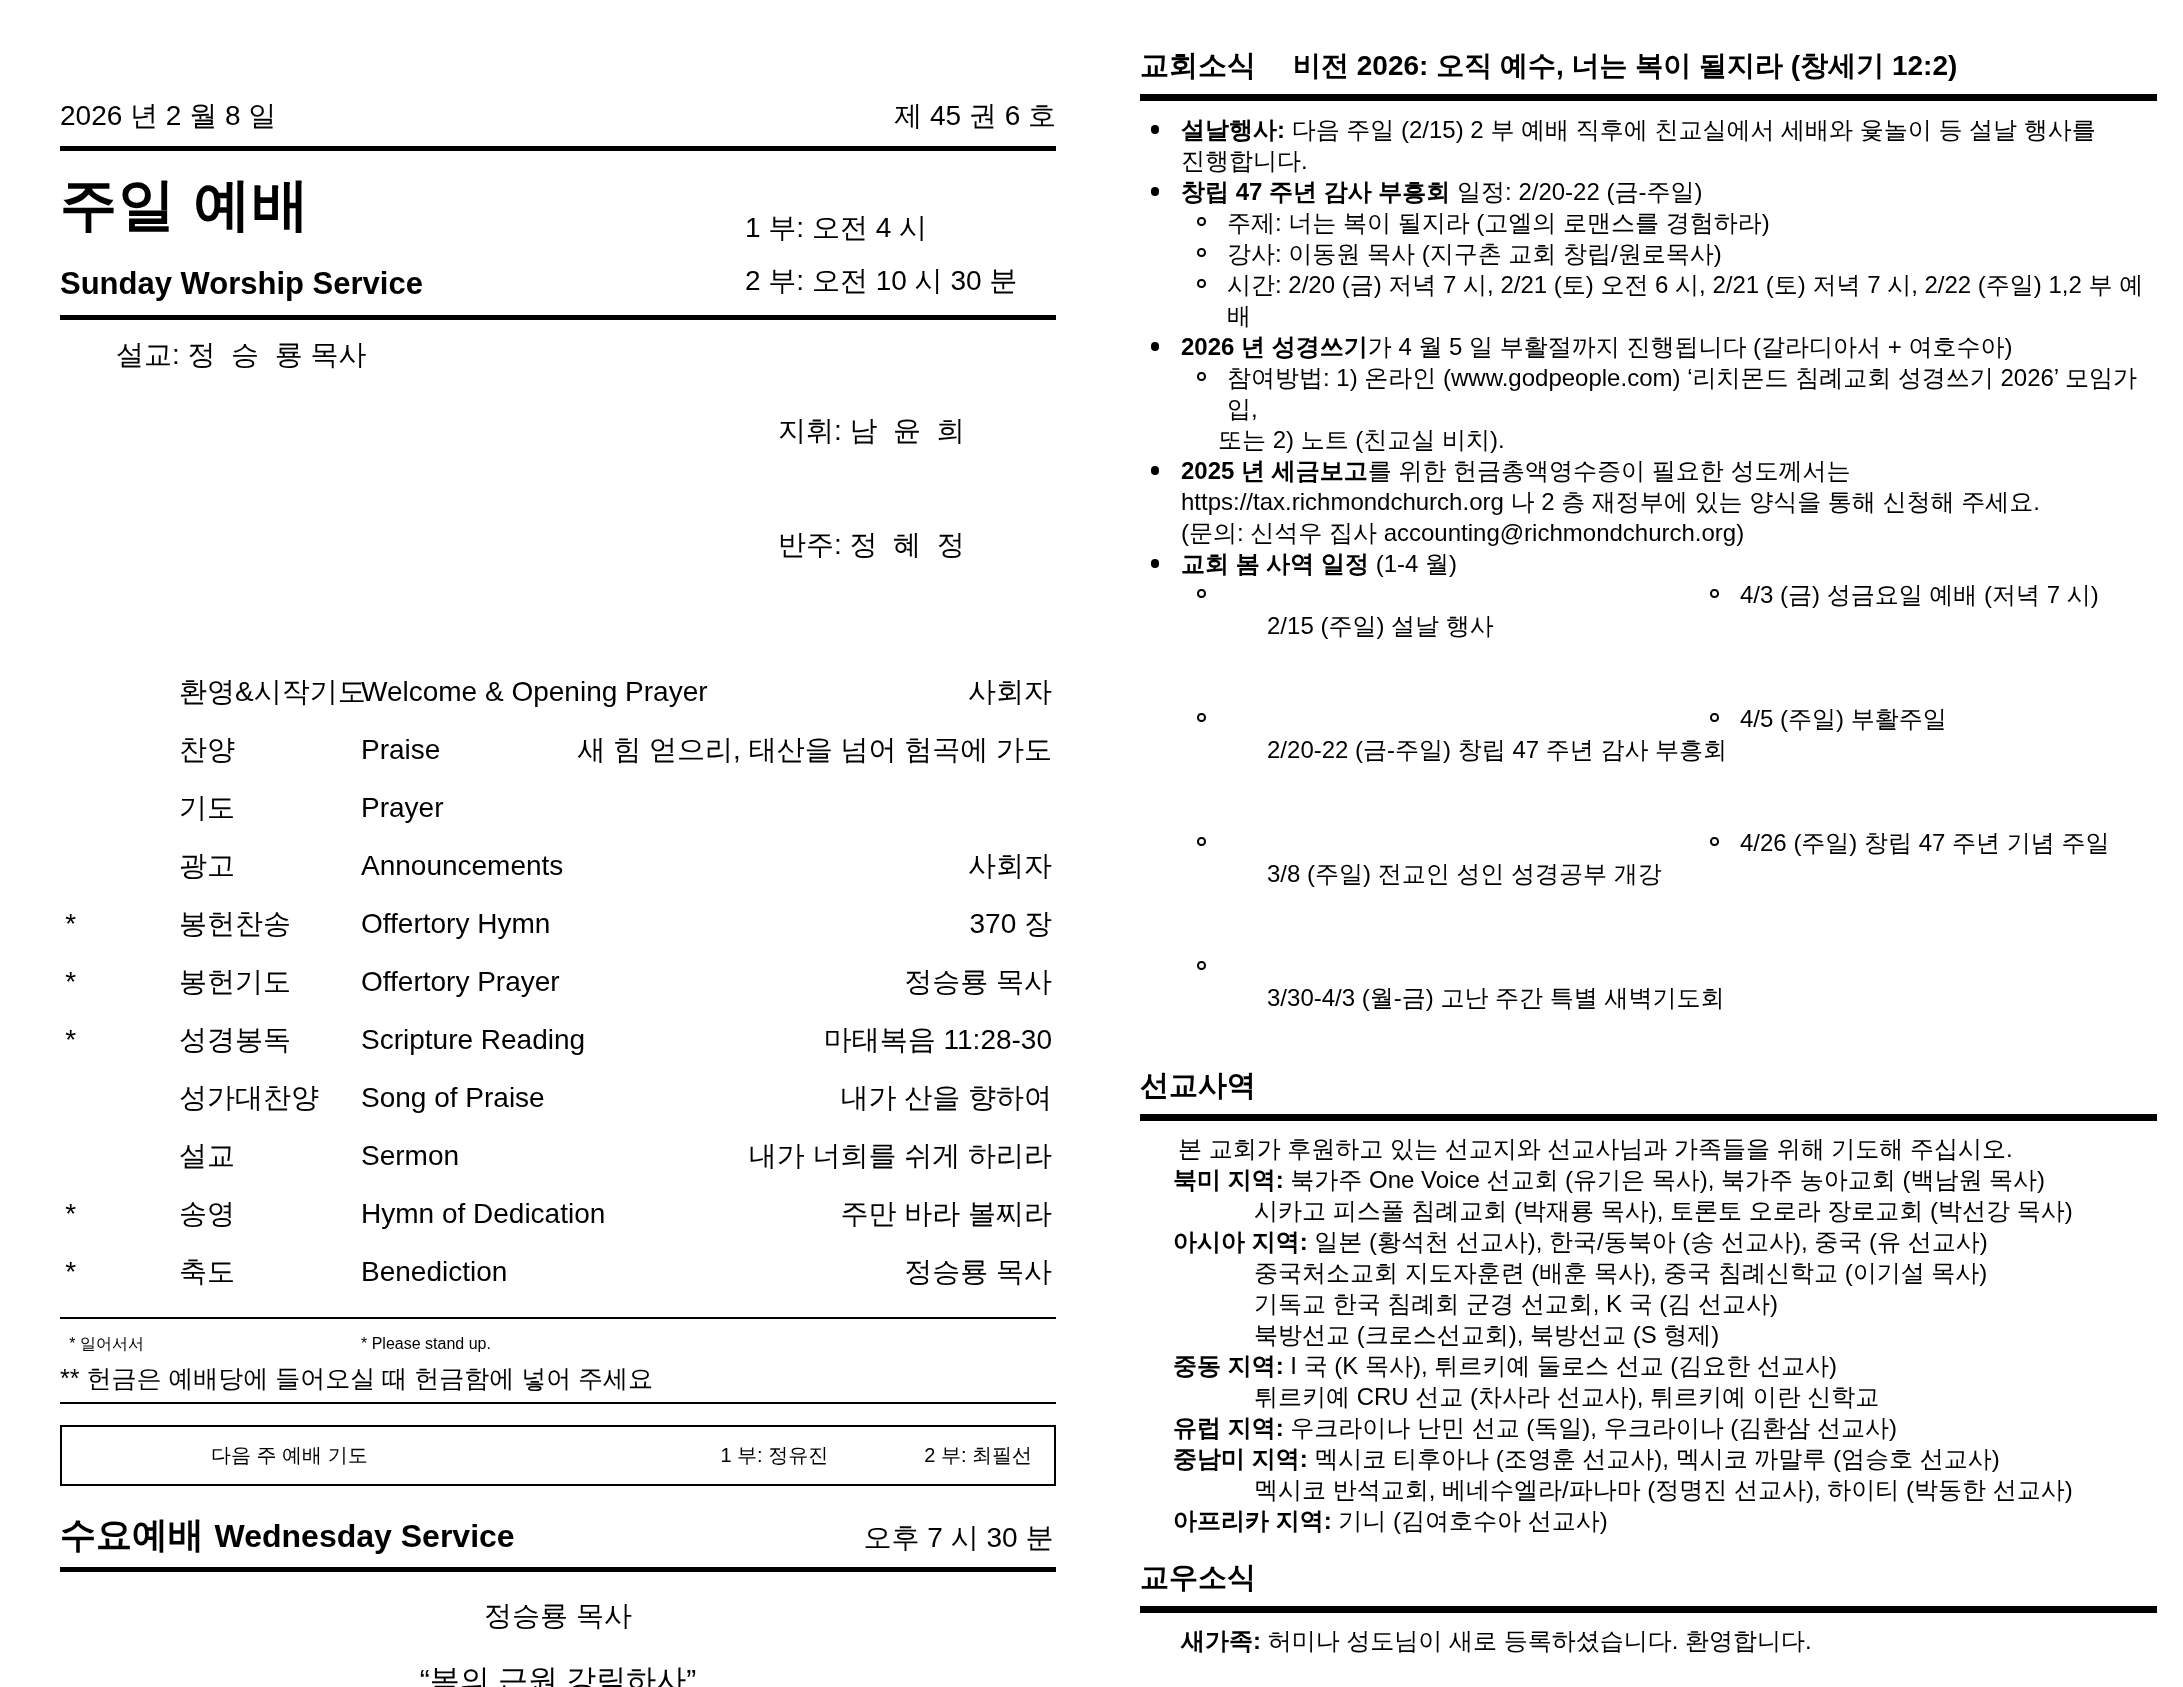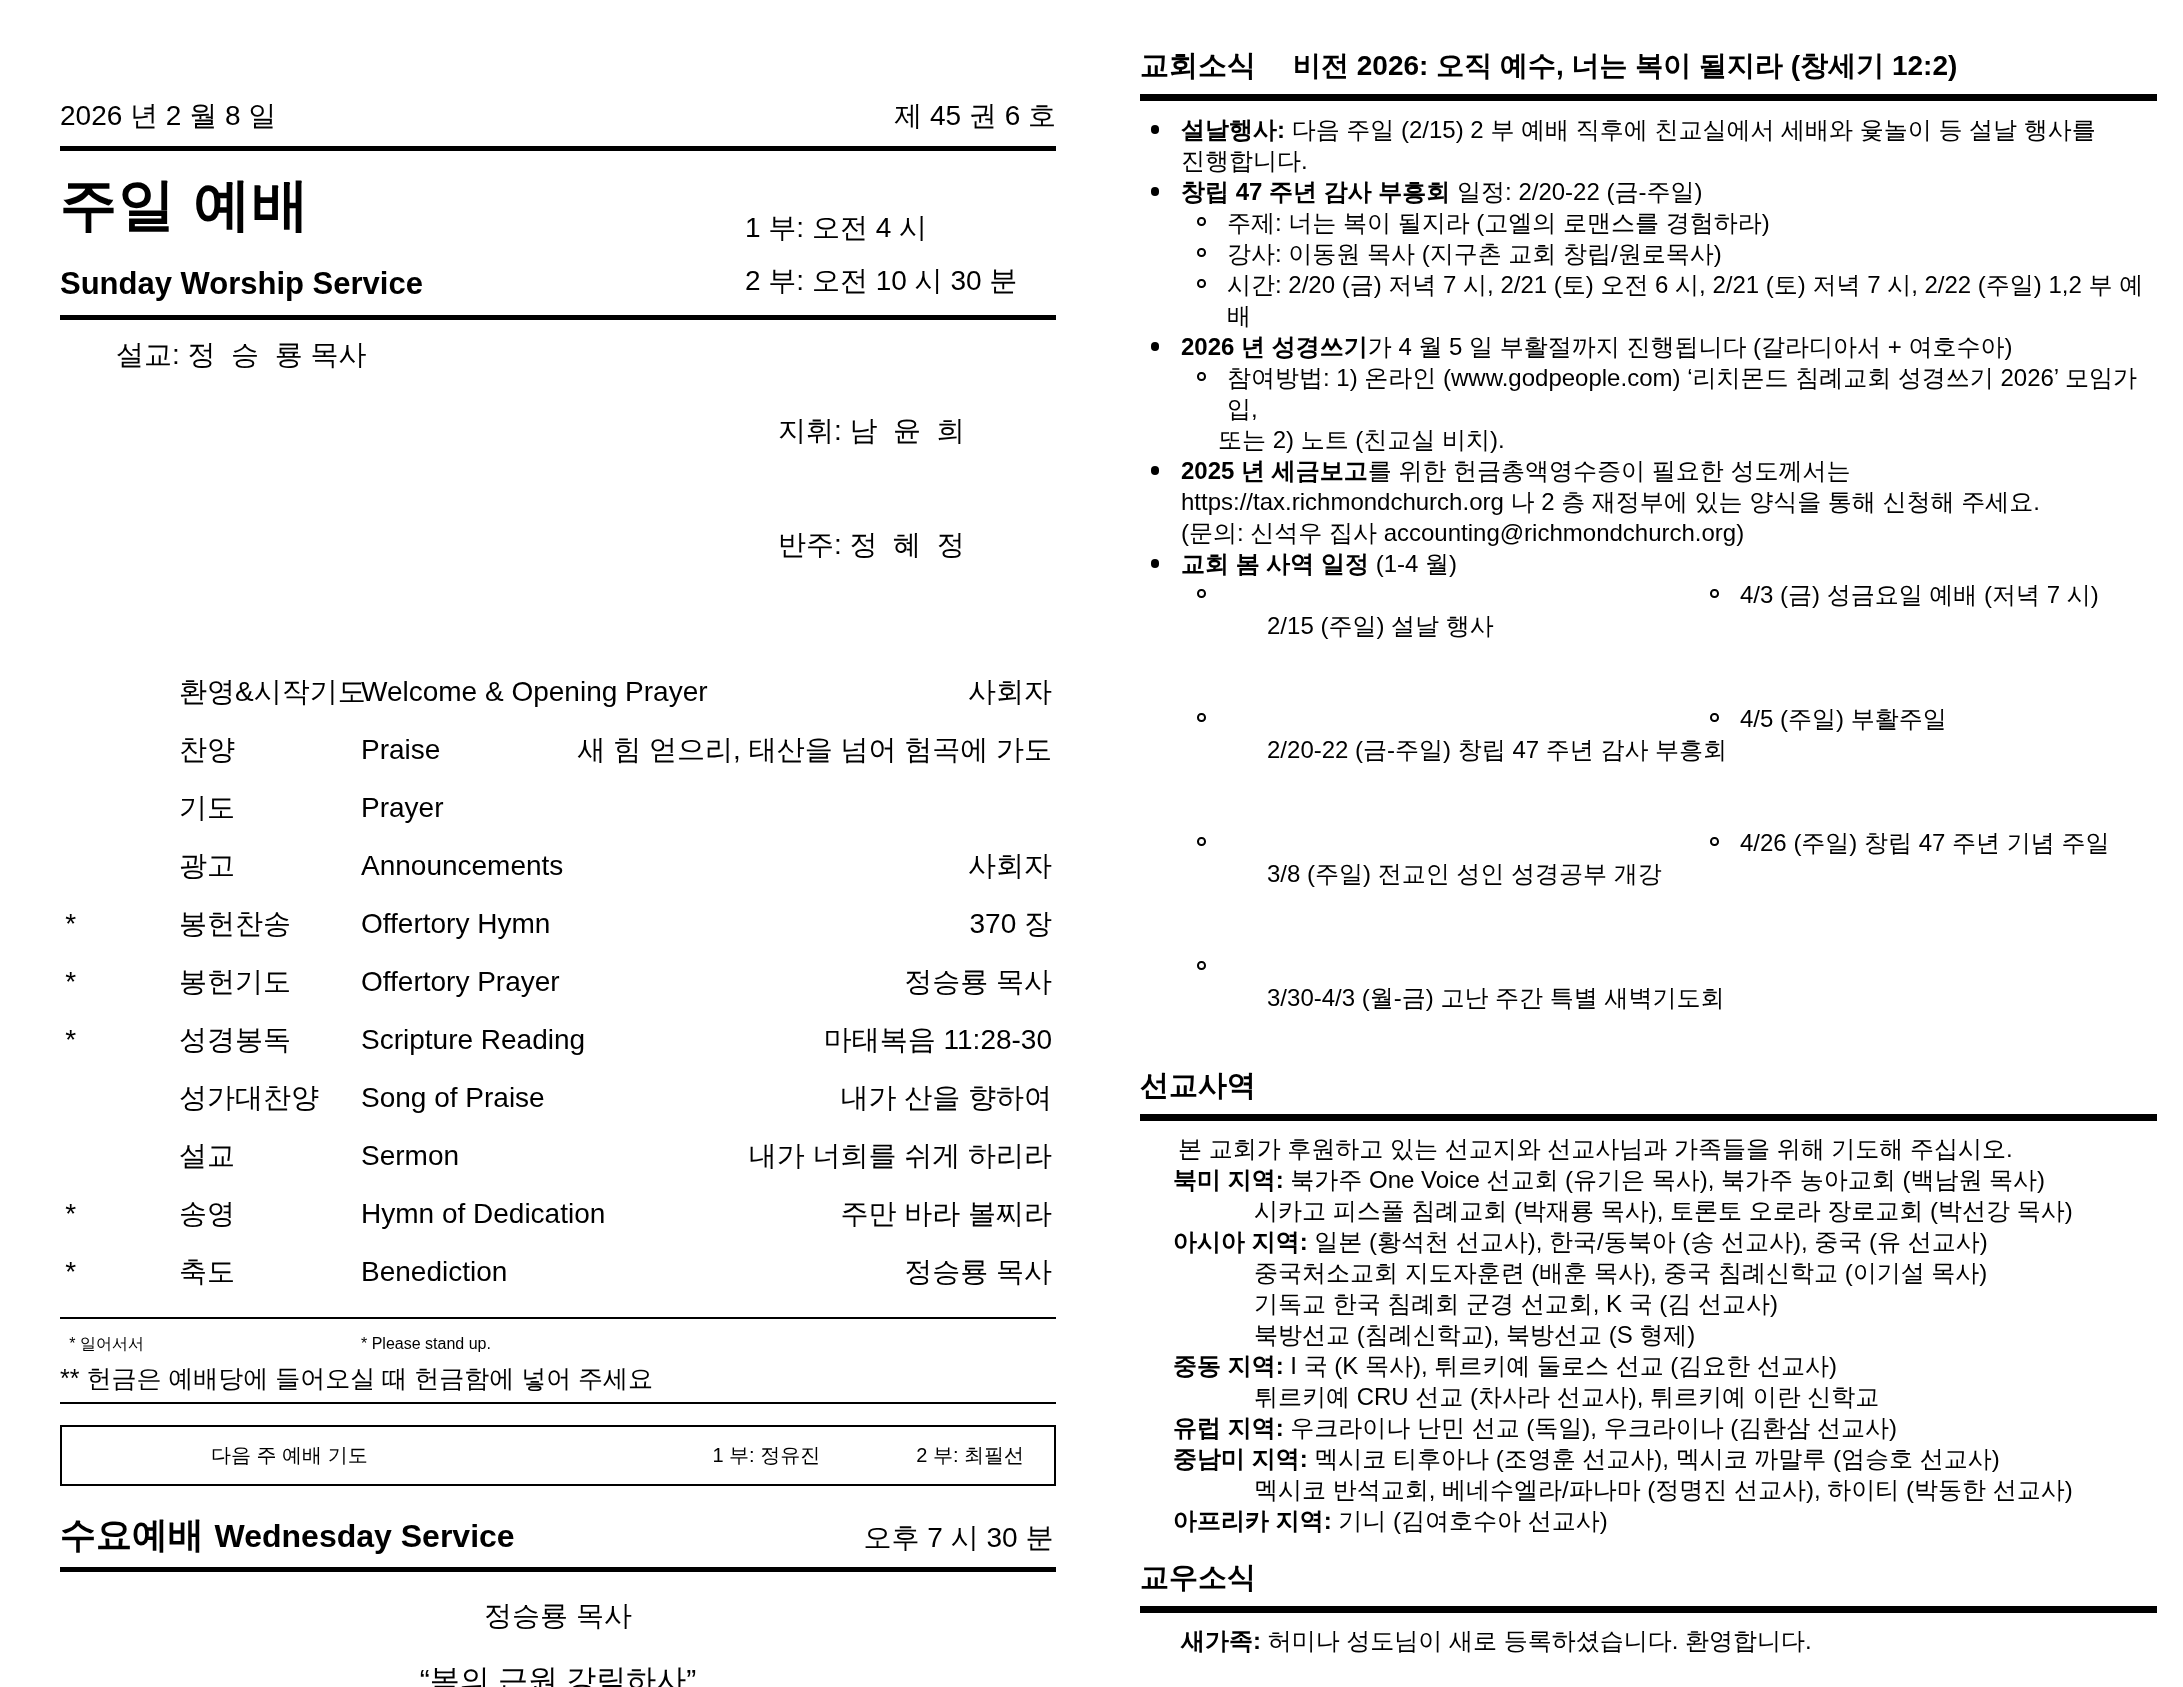--- a/index.html
+++ b/index.html
@@ -38,21 +38,21 @@
   .orow .p2{margin-left:56px;}
   .l-fn-rule-top{margin-top:16px;}
   .fnrow{position:relative;height:33px;line-height:33px;font-size:16px;margin-top:8px;}
   .fnrow .fn-ko{position:absolute;left:9.3px;}
   .fnrow .fn-en{position:absolute;left:301px;}
   .fn2{height:36px;line-height:36px;font-size:25px;}
   .l-fn-rule-bot{margin-top:5.3px;}
   .nextweek{margin-top:21px;border:2px solid #000;height:57px;display:flex;align-items:center;font-size:20px;}
   .nw-title{margin-left:149px;}
   .nw-p1{margin-left:auto;}
-  .nw-p2{margin-left:96px;margin-right:30px;}
+  .nw-p2{margin-left:96px;margin-right:22px;}
   .sec2-head{display:flex;align-items:baseline;margin-top:25px;}
   .sec2-ko{font-size:36px;font-weight:bold;}
   .sec2-en{font-size:32px;font-weight:bold;margin-left:10.6px;}
   .sec2-time{font-size:28px;margin-left:auto;margin-right:2.6px;font-weight:normal;}
   .l-wed-rule{margin-top:6.6px;}
   .c-preacher{text-align:center;font-size:28px;margin-top:25px;}
   .c-title{text-align:center;font-size:30px;margin-top:25px;}
 
   
   .r-head{display:flex;align-items:baseline;margin-top:46px;}
@@ -291,21 +291,21 @@
   <div class="r-sec">선교사역</div>
   <div class="rule10 r-rule"></div>
 
   <div class="r-mission">
     <div class="ml intro">본 교회가 후원하고 있는 선교지와 선교사님과 가족들을 위해 기도해 주십시오.</div>
     <div class="ml region"><span class="lead">북미 지역:</span><span> 북가주 One Voice 선교회 (유기은 목사), 북가주 농아교회 (백남원 목사)</span></div>
     <div class="ml mcont">시카고 피스풀 침례교회 (박재룡 목사), 토론토 오로라 장로교회 (박선강 목사)</div>
     <div class="ml region"><span class="lead">아시아 지역:</span><span> 일본 (황석천 선교사), 한국/동북아 (송 선교사), 중국 (유 선교사)</span></div>
     <div class="ml mcont">중국처소교회 지도자훈련 (배훈 목사), 중국 침례신학교 (이기설 목사)</div>
     <div class="ml mcont">기독교 한국 침례회 군경 선교회, K 국 (김 선교사)</div>
-    <div class="ml mcont">북방선교 (침례신학교), 북방선교 (S 형제)</div>
+    <div class="ml mcont">북방선교 (크로스선교회), 북방선교 (S 형제)</div>
     <div class="ml region"><span class="lead">중동 지역:</span><span> I 국 (K 목사), 튀르키예 둘로스 선교 (김요한 선교사)</span></div>
     <div class="ml mcont">튀르키예 CRU 선교 (차사라 선교사), 튀르키예 이란 신학교</div>
     <div class="ml region"><span class="lead">유럽 지역:</span><span> 우크라이나 난민 선교 (독일), 우크라이나 (김환삼 선교사)</span></div>
     <div class="ml region"><span class="lead">중남미 지역:</span><span> 멕시코 티후아나 (조영훈 선교사), 멕시코 까말루 (엄승호 선교사)</span></div>
     <div class="ml mcont">멕시코 반석교회, 베네수엘라/파나마 (정명진 선교사), 하이티 (박동한 선교사)</div>
     <div class="ml region"><span class="lead">아프리카 지역:</span><span> 기니 (김여호수아 선교사)</span></div>
   </div>
 
   <div class="r-sec">교우소식</div>
   <div class="rule10 r-rule"></div>

